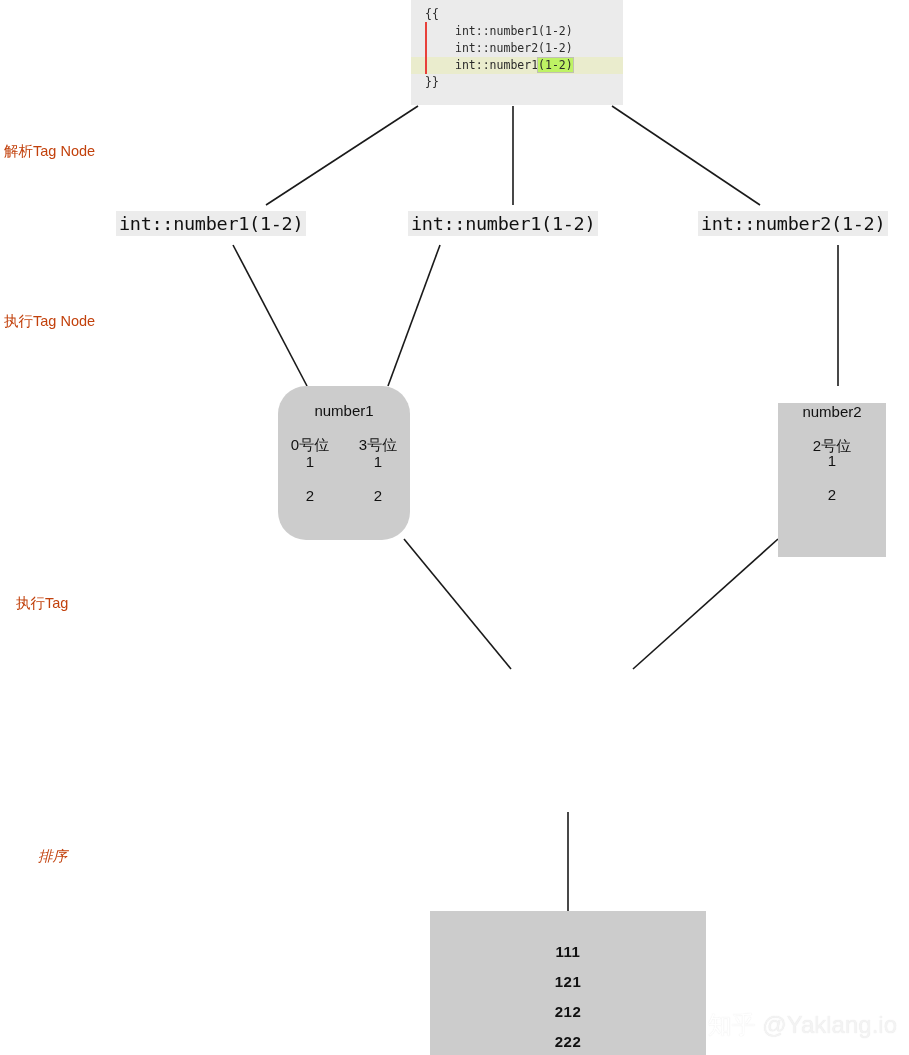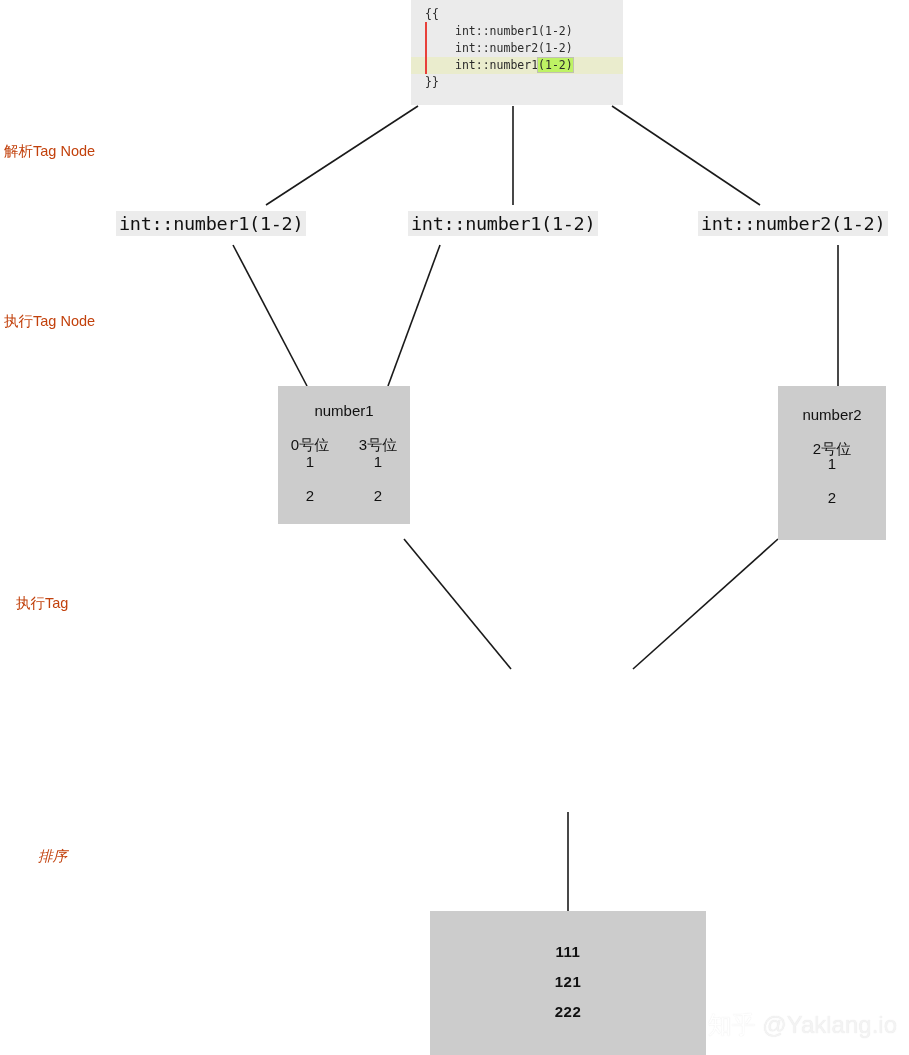--- a/index.html
+++ b/index.html
@@ -177,45 +177,46 @@
 
   <div class="stage-label" style="left:4px; top:142px;">解析Tag Node</div>
   <div class="stage-label" style="left:4px; top:312px;">执行Tag Node</div>
   <div class="stage-label" style="left:16px; top:594px;">执行Tag</div>
   <div class="stage-label" style="left:38px; top:847px;font-style:italic;">排序</div>
 
   <div class="tag-node" style="left:116px; top:211px;">int::number1(1-2)</div>
   <div class="tag-node" style="left:408px; top:211px;">int::number1(1-2)</div>
   <div class="tag-node" style="left:698px; top:211px;">int::number2(1-2)</div>
 
-  <div class="gbox" style="left:278px; top:386px; width:132px; height:138px; padding-top:16px;">
+  <div class="gbox" style="left:278px; top:386px; width:132px; height:154px; padding-top:16px;border-radius:28px;">
     <div class="box-title" style="margin-bottom:18px;">number1</div>
     <div class="two-col row" style="margin-bottom:2px;">
       <span>0号位</span>
       <span>3号位</span>
     </div>
     <div class="two-col row" style="margin-bottom:19px;">
       <span>1</span>
       <span>1</span>
     </div>
     <div class="two-col row">
       <span>2</span>
       <span>2</span>
     </div>
   </div>
 
-  <div class="gbox" style="left:778px; top:386px; width:108px; height:154px; padding-top:20px;text-align:center;">
+  <div class="gbox" style="left:778px; top:403px; width:108px; height:154px; padding-top:0;text-align:center;">
     <div class="box-title" style="margin-bottom:18px;">number2</div>
     <div class="row" style="">2号位</div>
     <div class="row" style="margin-bottom:19px;">1</div>
     <div class="row">2</div>
   </div>
 
 
   <div class="gbox" style="left:430px; top:911px; width:276px; height:153px; padding-top:26px;">
     <div class="sorted-line">111</div>
     <div class="sorted-line">121</div>
+    <div class="sorted-line">212</div>
     <div class="sorted-line">222</div>
   </div>
 
   <div class="watermark"><span>知乎</span><span class="wm-dim">&nbsp;</span><span class="wm-dim">@Yaklang.io</span></div>
 
 </div>
 
 </body></html>

